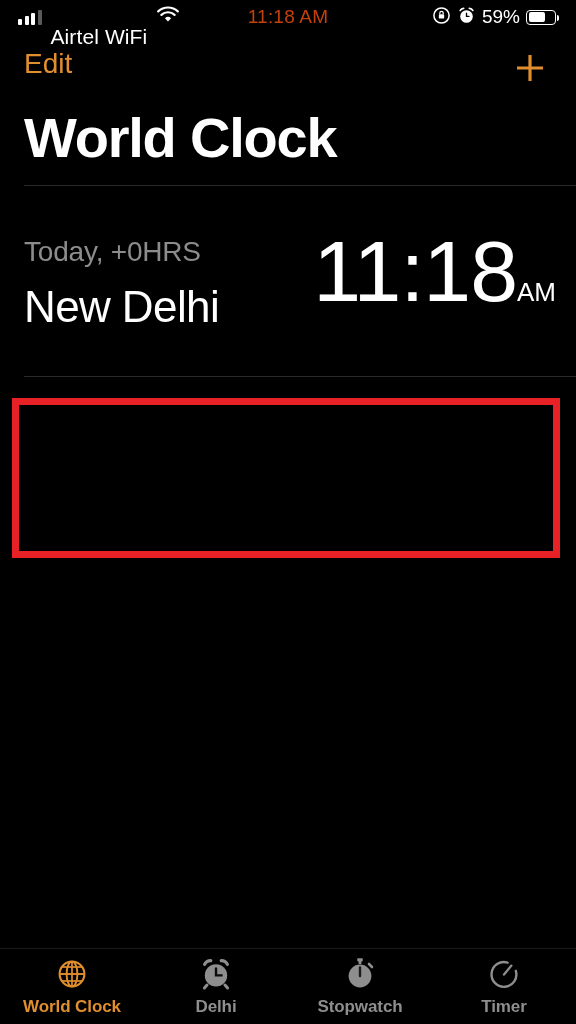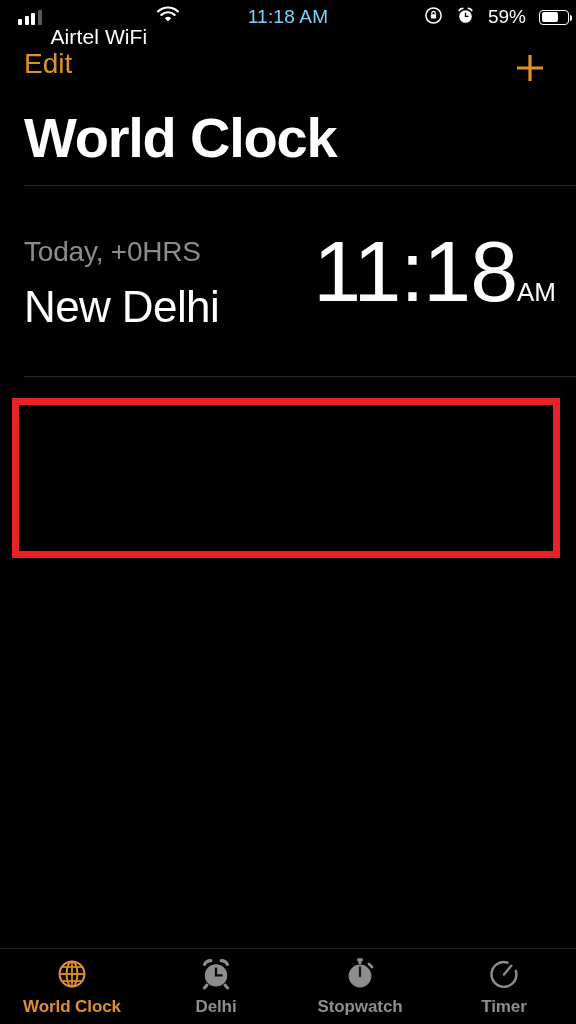--- a/index.html
+++ b/index.html
@@ -23,26 +23,26 @@
   .sig-bars { display:flex; align-items:flex-end; gap:2.5px; height:16px; }
   .sig-bars i { display:block; width:4px; background:#fff; border-radius:1px; }
   .sig-bars i:nth-child(1){ height:6px; }
   .sig-bars i:nth-child(2){ height:9px; }
   .sig-bars i:nth-child(3){ height:12px; }
   .sig-bars i:nth-child(4){ height:15px; background:#5a5a5a; }
   #carrier { color:#fff; font-size:21px; letter-spacing:0.1px;margin-top:40px; }
 
   #sb-center {
     position:absolute; left:0; width:576px; text-align:center; top:0;
-    height:34px; line-height:34px; color:#7dd3fc; font-size:19px;
+    height:34px; line-height:34px; color:#c2410c; font-size:19px;
     letter-spacing:0.2px;
   }
   #sb-right {
-    position:absolute; right:7px; top:0; height:34px;
-    display:flex; align-items:center; gap:13px;
+    position:absolute; right:20px; top:0; height:34px;
+    display:flex; align-items:center; gap:6px;
   }
   #battpct { color:#fff; font-size:19px; }
   .batt {
     position:relative; width:30px; height:15px;
     border:1.6px solid #fff; border-radius:4px;
   }
   .batt::after{
     content:""; position:absolute; right:-4px; top:4px;
     width:2.5px; height:6px; background:#fff; border-radius:0 2px 2px 0;
   }

